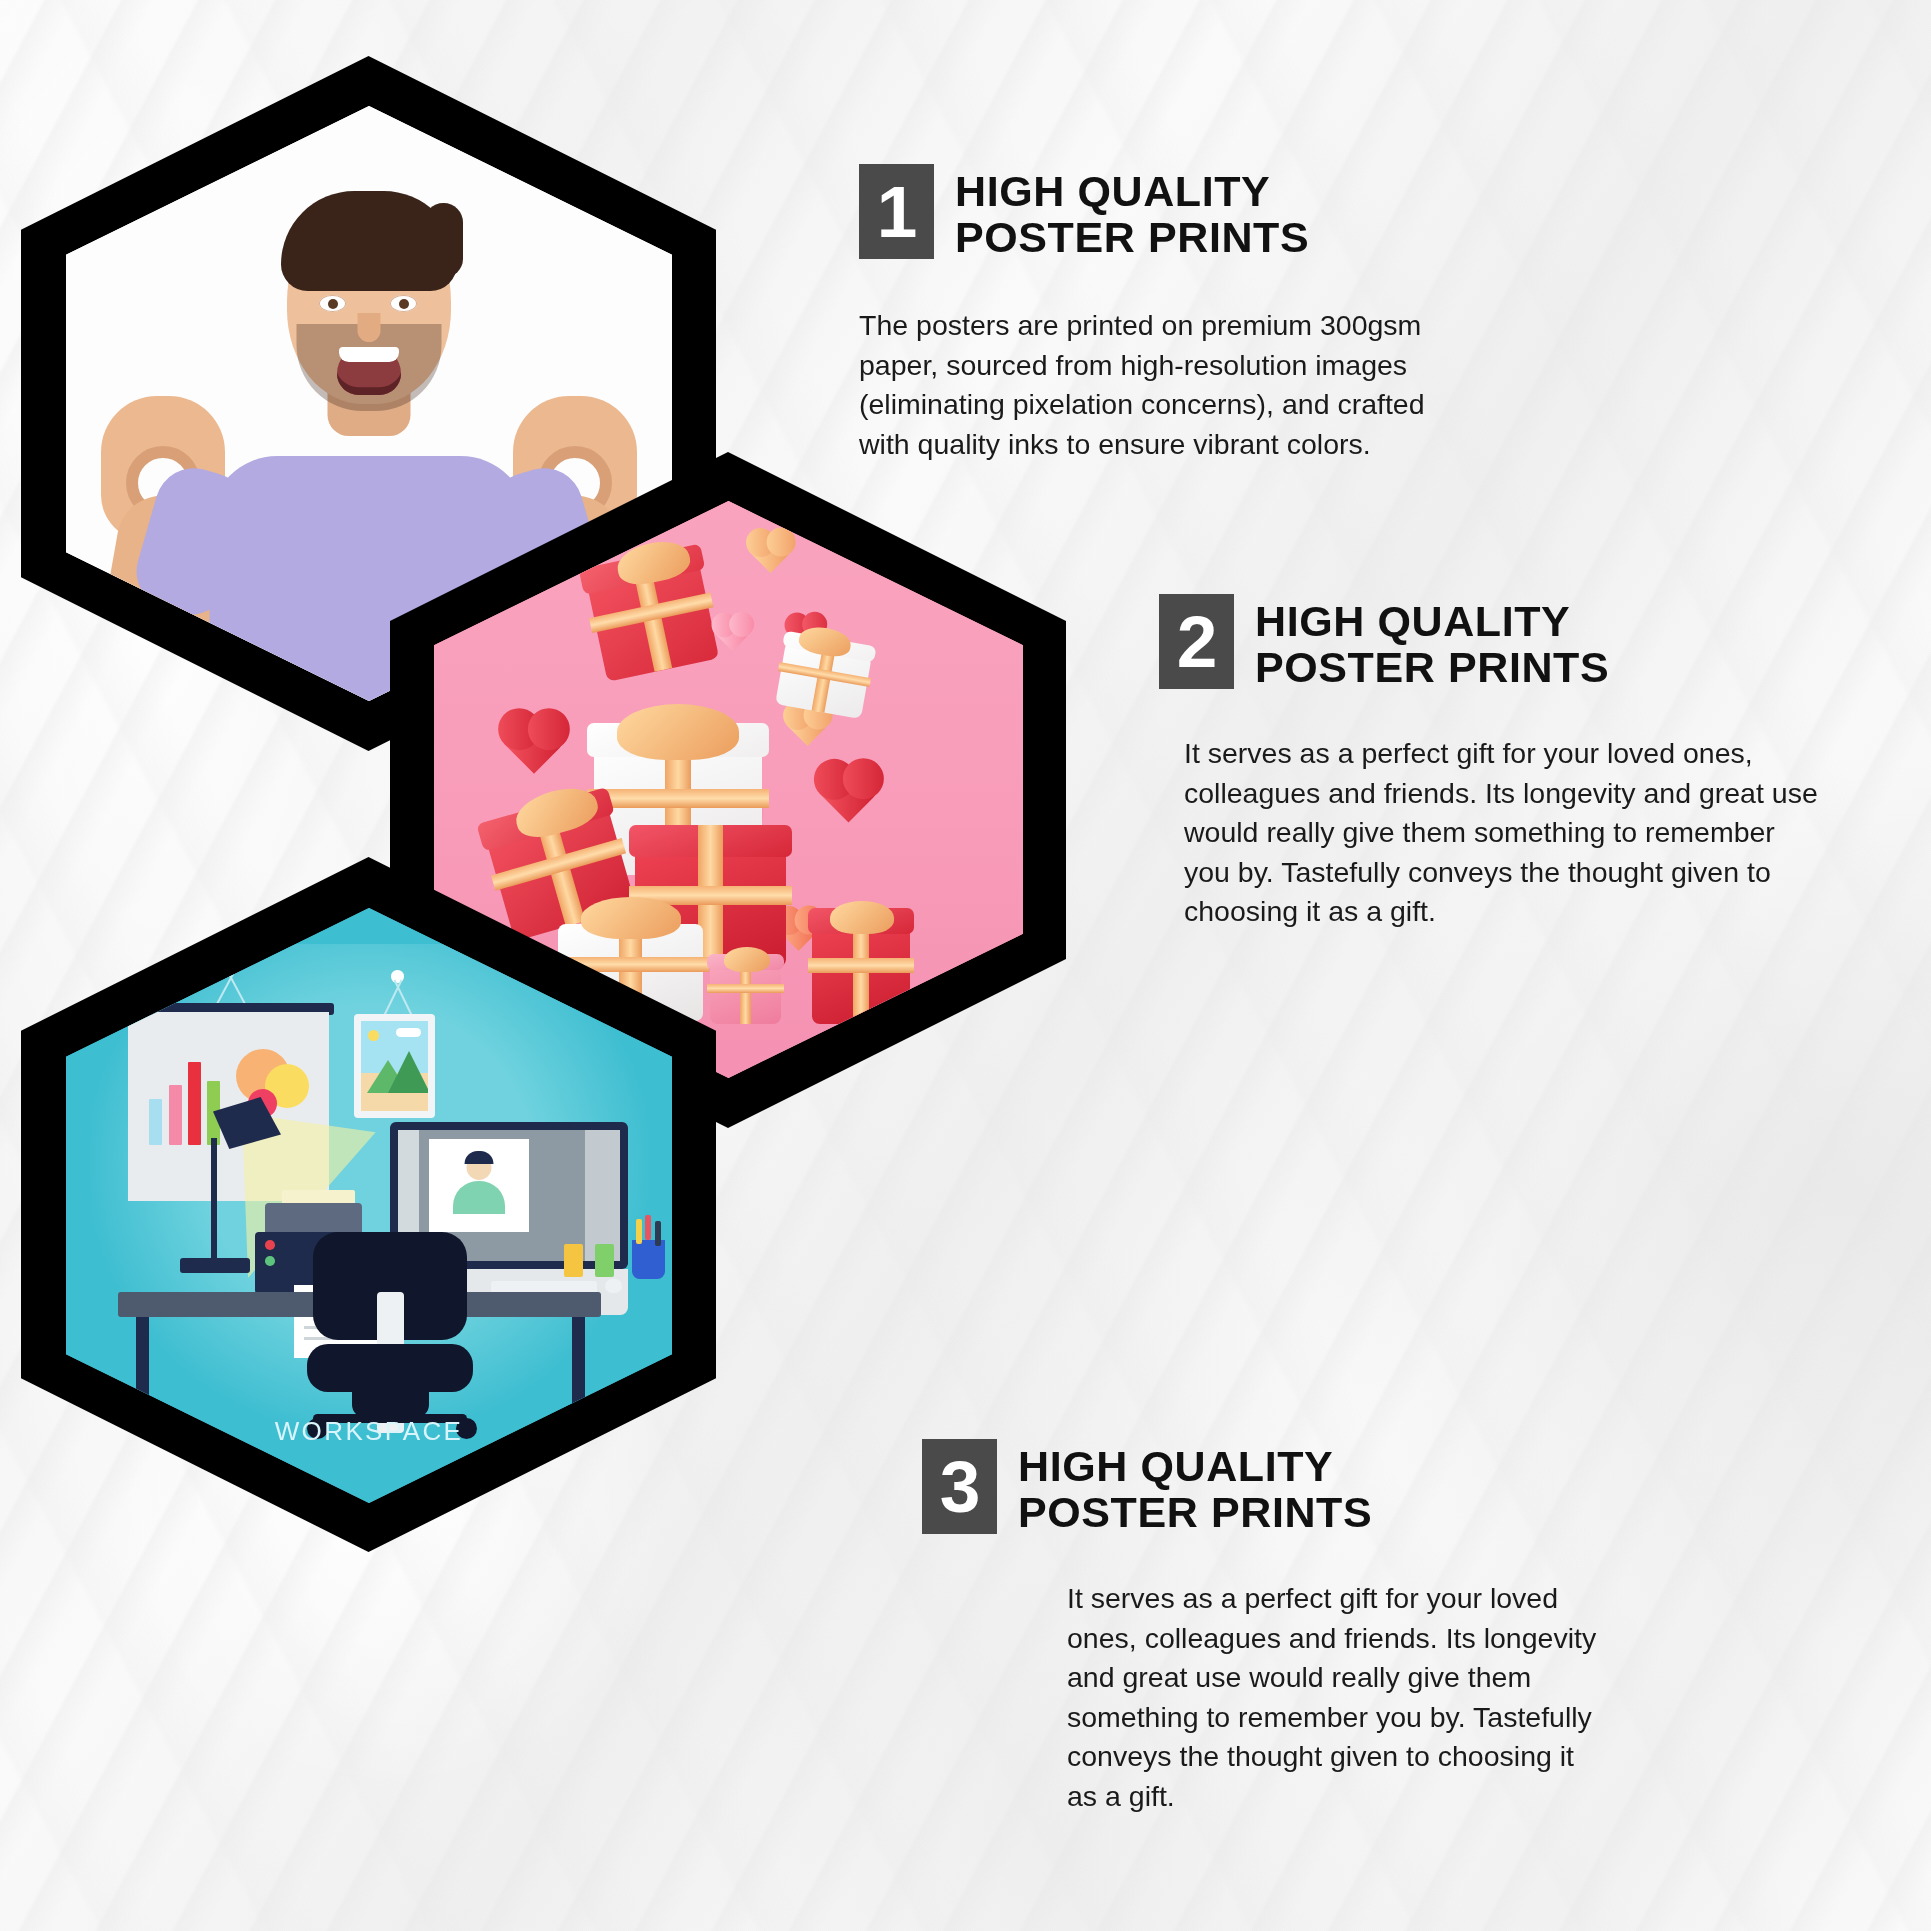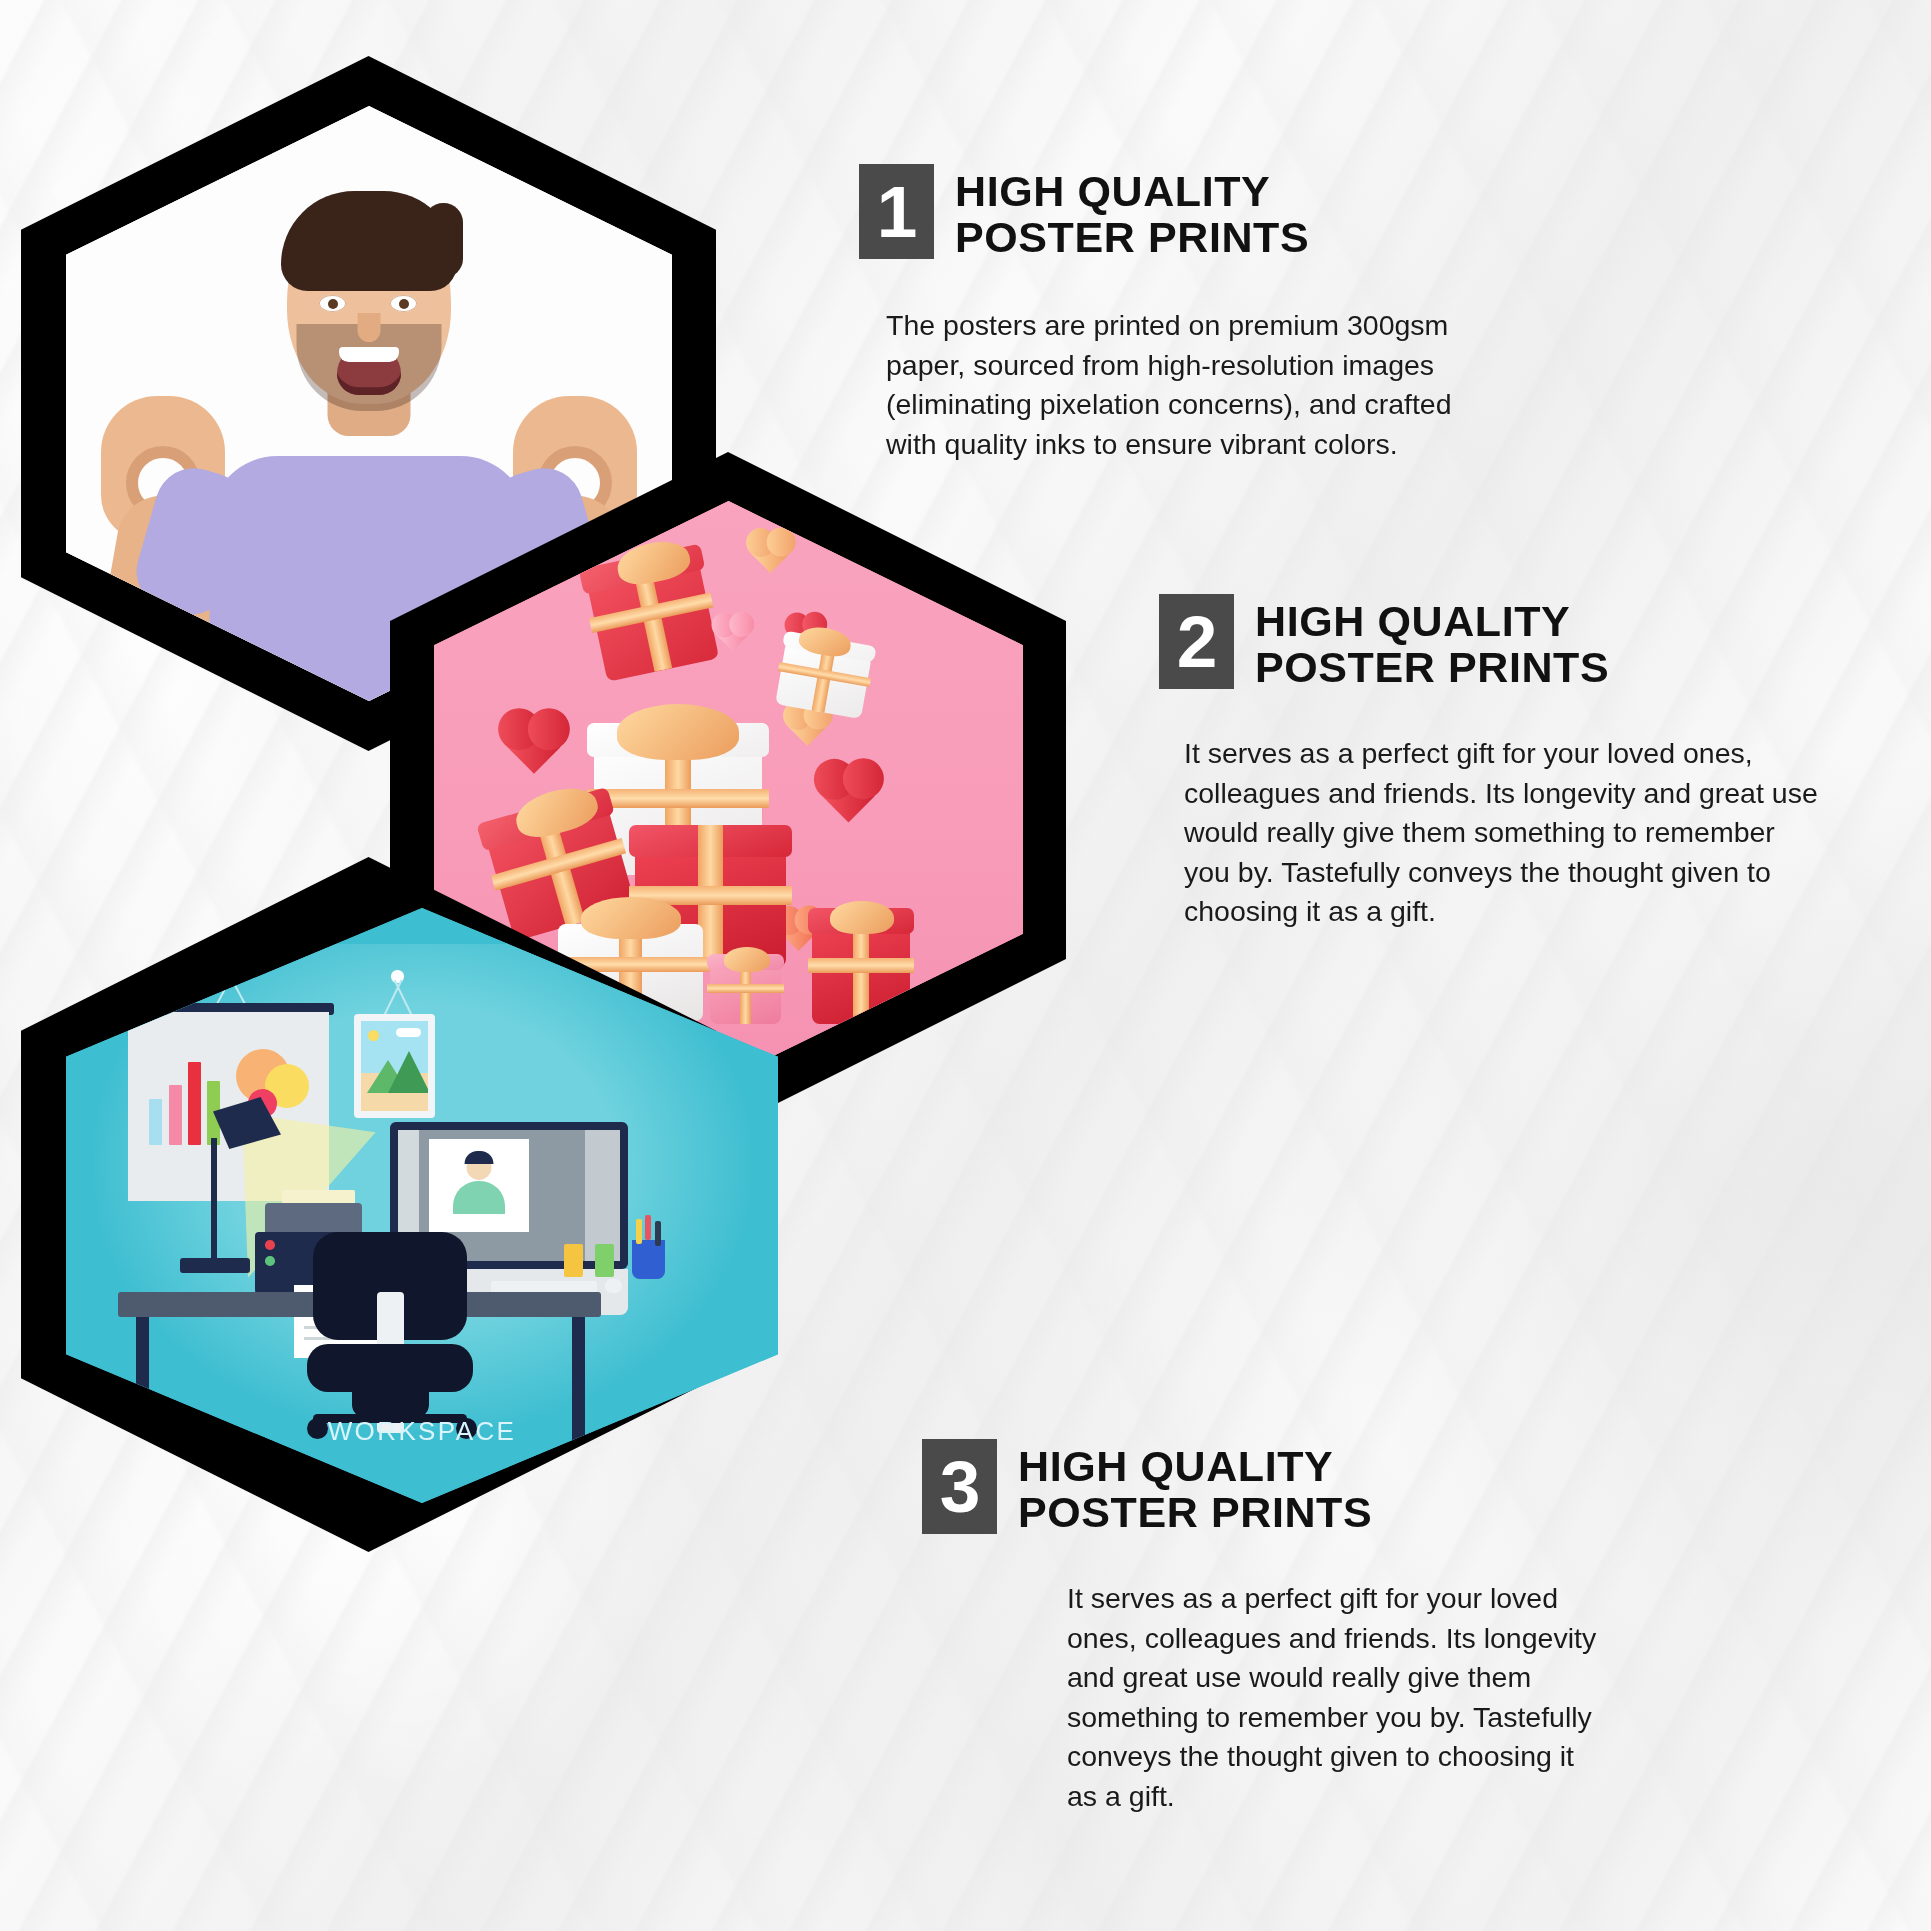--- a/index.html
+++ b/index.html
@@ -57,21 +57,21 @@
   
   #hex1-outer { left:21px;  top:56px;   width:695px; height:695px; }
   #hex1-inner { left:66px;  top:106px;  width:606px; height:595px; background:#ffffff; }
 
   
   #hex2-outer { left:390px; top:452px;  width:676px; height:676px; }
   #hex2-inner { left:434px; top:501px;  width:589px; height:577px; background:#f9a1bd; }
 
   
   #hex3-outer { left:21px;  top:857px;  width:695px; height:695px; }
-  #hex3-inner { left:66px;  top:908px;  width:712px; height:595px; background:#3ebed1; }
+  #hex3-inner { left:66px;  top:908px;  width:606px; height:595px; background:#3ebed1; }
 
   
   .man-scene { position:absolute; inset:0; background:#fdfdfd; }
   .man-shirt {
     position:absolute; left:50%; bottom:-5.8px; transform:translateX(-50%);
     width:319px; height:251px; background:#b2aae0;
     border-radius:68px 68px 9.7px 9.7px;
   }
   .man-shirt:before, .man-shirt:after {
     content:""; position:absolute; top:13.5px; width:93px; height:145px;
@@ -284,21 +284,21 @@
   }
   .body-text {
     font-family:"Liberation Sans", sans-serif;
     font-size:28.5px;
     line-height:1.39;
     color:#1a1a1a;
     white-space:pre-line;
   }
 
   #block1 { left:859px; top:164px; width:618px; }
-  #block1 .body-text { margin-top:46px; margin-left:27px; width:591px; }
+  #block1 .body-text { margin-top:46px; width:591px; }
 
   #block2 { left:1159px; top:594px; width:676px; }
   #block2 .head-row { }
   #block2 .body-text { margin-top:44px; margin-left:25px; width:637px; }
 
   #block3 { left:922px; top:1439px; width:676px; }
   #block3 .body-text { margin-top:44px; margin-left:145px; width:541px; }
 </style>
 </head>
 <body>

